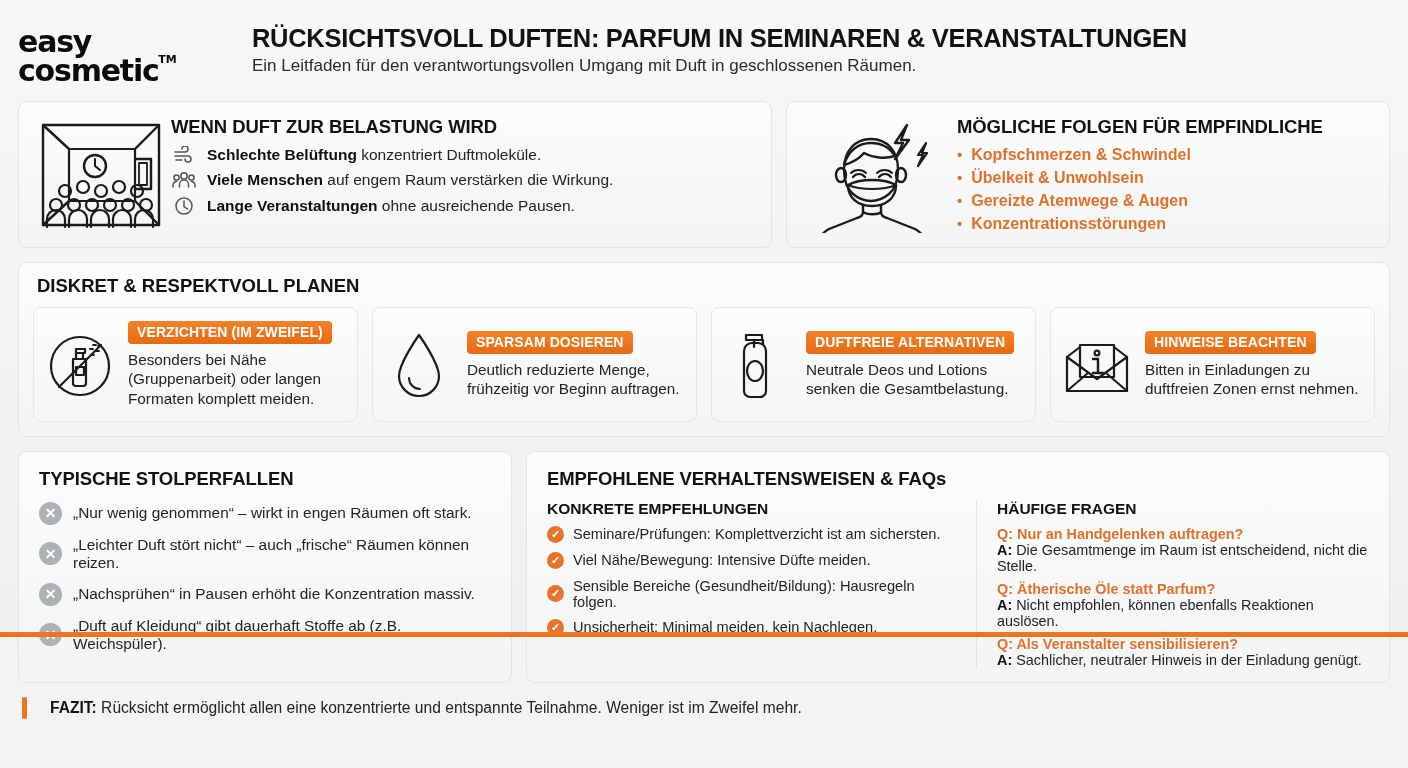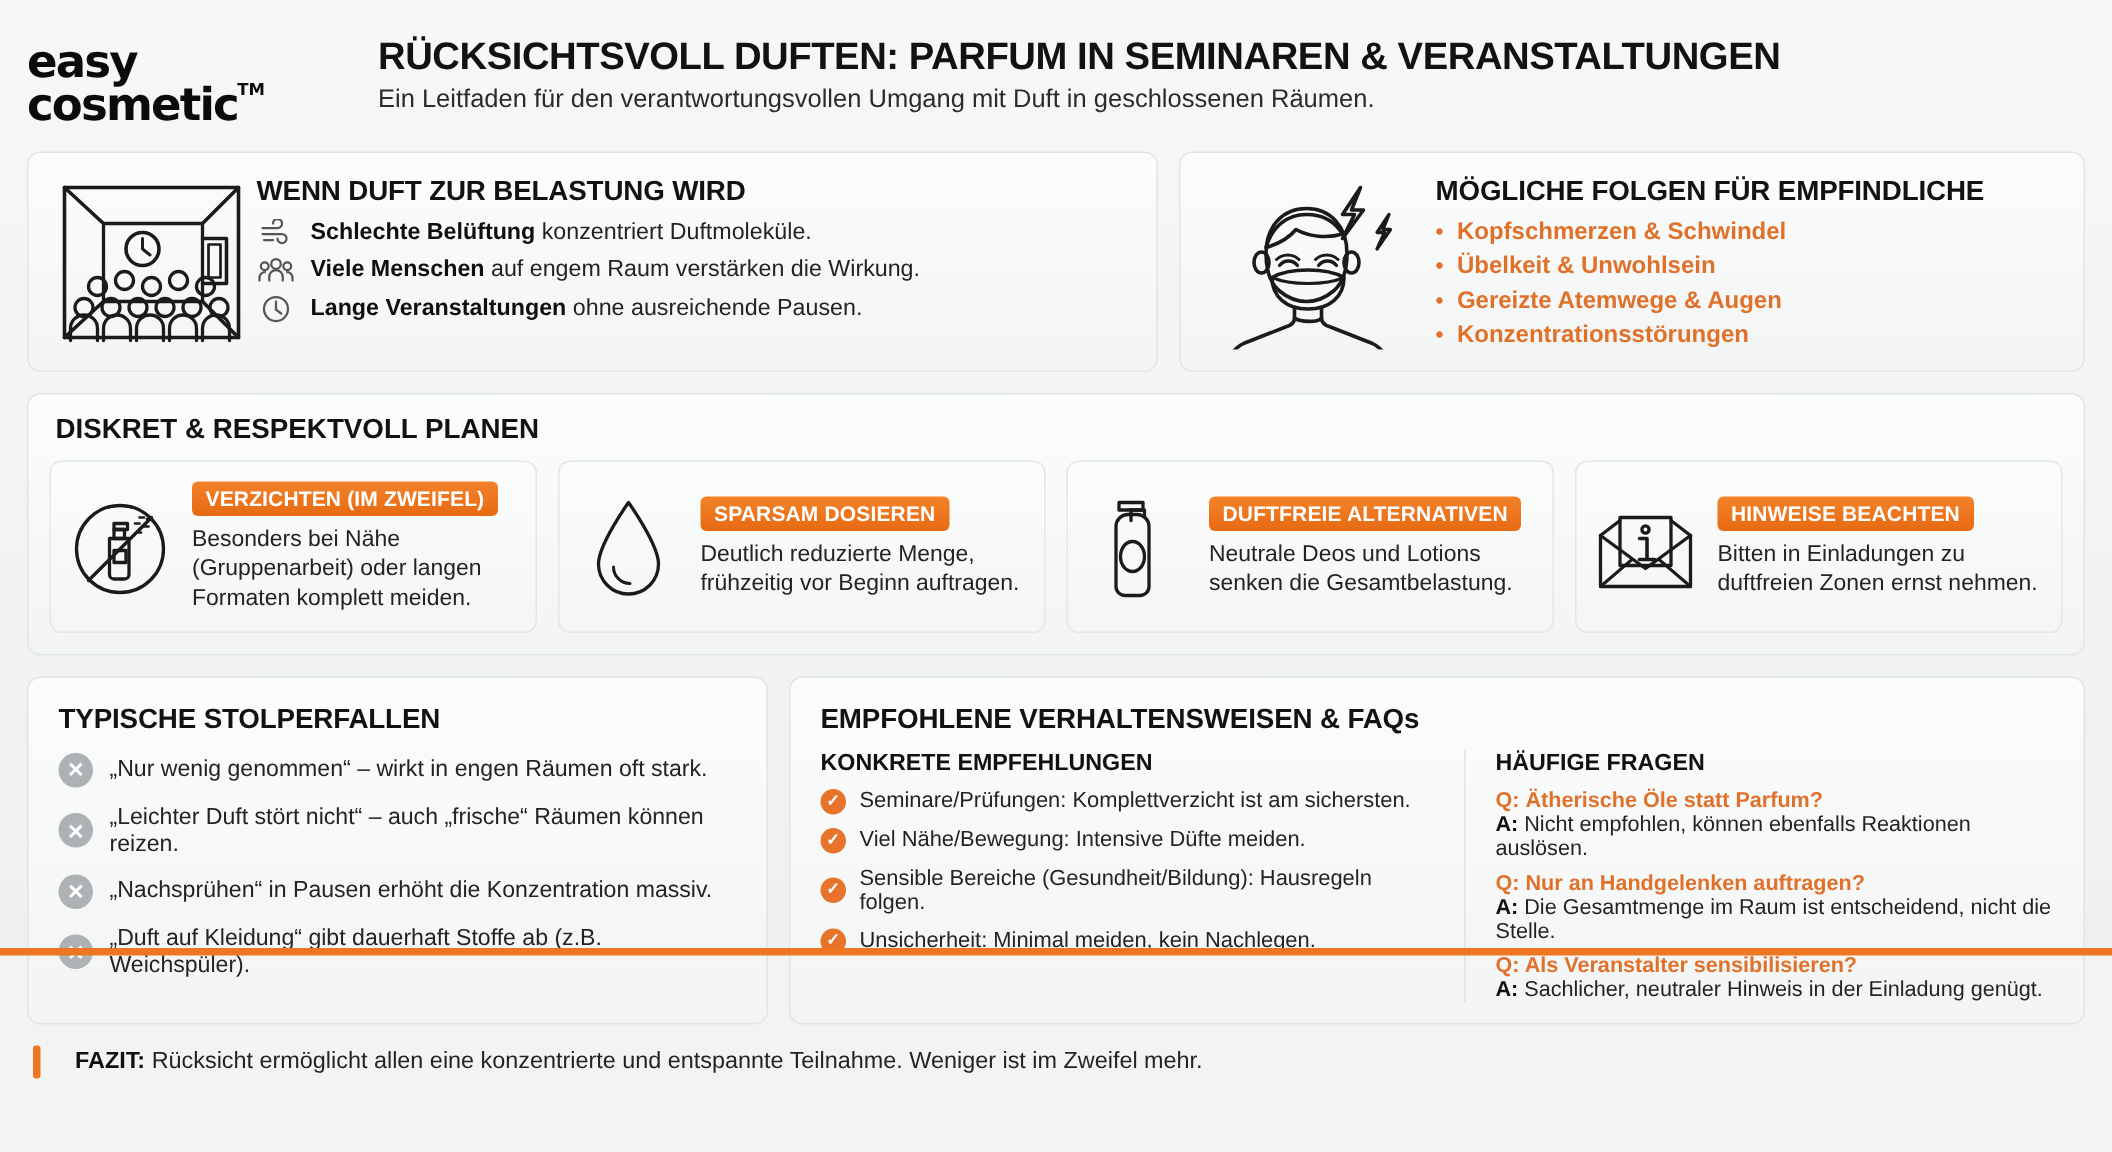--- a/index.html
+++ b/index.html
@@ -396,26 +396,26 @@
                 <span class="chk">✓</span>
                 <span>Unsicherheit: Minimal meiden, kein Nachlegen.</span>
               </div>
           </div>
         </div>
 
         <div class="rec-col-b">
           <div class="sub-head">HÄUFIGE FRAGEN</div>
           <div class="faq-list">
             <div>
+              <div class="faq-q">Q: Nur an Handgelenken auftragen?</div>
+              <div class="faq-a"><b>A:</b><span> Die Gesamtmenge im Raum ist entscheidend, nicht die Stelle.</span></div>
+            </div>
+            <div>
               <div class="faq-q">Q: Ätherische Öle statt Parfum?</div>
               <div class="faq-a"><b>A:</b><span> Nicht empfohlen, können ebenfalls Reaktionen auslösen.</span></div>
-            </div>
-            <div>
-              <div class="faq-q">Q: Nur an Handgelenken auftragen?</div>
-              <div class="faq-a"><b>A:</b><span> Die Gesamtmenge im Raum ist entscheidend, nicht die Stelle.</span></div>
             </div>
             <div>
               <div class="faq-q">Q: Als Veranstalter sensibilisieren?</div>
               <div class="faq-a"><b>A:</b><span> Sachlicher, neutraler Hinweis in der Einladung genügt.</span></div>
             </div>
           </div>
         </div>
 
       </div>
     </div>

